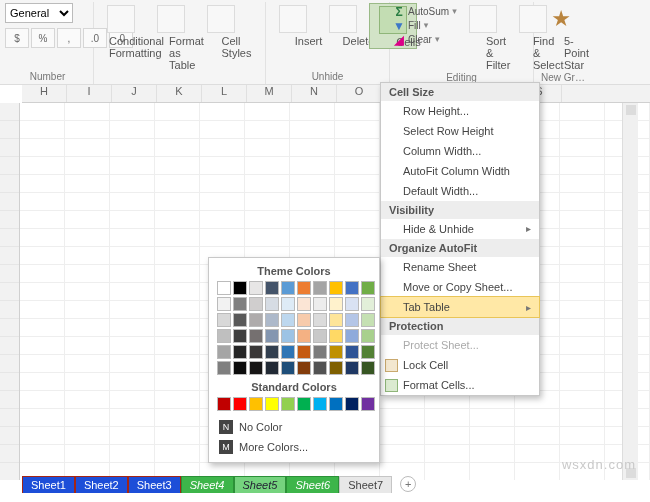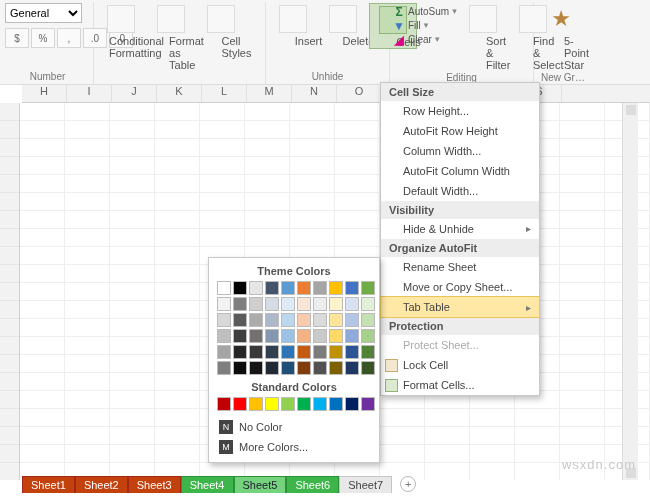--- a/index.html
+++ b/index.html
@@ -1,21 +1,21 @@
 <!DOCTYPE html>
 <html><head>
 <meta charset="utf-8">
 <style>
   * { box-sizing: border-box; }
   body { margin:0; font-family:"Segoe UI",Arial,sans-serif; font-size:11px; color:#444; background:#fff; width:650px; height:502px; overflow:hidden; position:relative; }
   .ribbon { background:#f5f5f5; border-bottom:1px solid #ddd; height:85px; display:flex; padding:2px 2px 0 2px; }
   .group { border-right:1px solid #e2e2e2; display:flex; flex-direction:column; justify-content:space-between; padding:1px 3px 1px 3px; }
   .group-label { text-align:center; font-size:10px; color:#777; padding:1px 0; }
   .group-body { display:flex; align-items:flex-start; gap:2px; flex:1; }
-  .numfmt select{ width:77px; height:20px; font-size:11px; border:1px solid #bbb; background:#fff; }
+  .numfmt select{ width:68px; height:20px; font-size:11px; border:1px solid #bbb; background:#fff; }
   .mini-btns { display:flex; gap:2px; margin-top:3px;}
   .mini-btn { width:24px;height:20px;border:1px solid #d6d6d6;background:#fafafa;display:flex;align-items:center;justify-content:center;font-size:10px;color:#666;}
   .big { display:flex; flex-direction:column; align-items:center; width:48px; gap:2px; padding-top:2px;}
   .big .ico{ width:28px;height:28px;border:1px solid #dcdcdc;background:#f8f8f8; }
   .big .lbl{ font-size:11px; text-align:left; color:#555; line-height:1.1;margin-left:31px;}
   .big.active{ background:#d2e3c7; border:1px solid #9aba87; }
   .editing-row{ display:flex; flex-direction:column; gap:2px; font-size:10px; color:#555; padding-top:2px;}
   .editing-row div{ display:flex; align-items:center; gap:3px; }
   .editing-row .sym{ width:12px;height:12px;display:inline-block;color:#2a7e43;font-weight:bold;font-size:12px;text-align:center;}
   .colhdr { display:flex; background:#f2f2f2; border-bottom:1px solid #d0d0d0; height:18px; margin-left:22px; }
@@ -24,22 +24,22 @@
   .rownums{ width:22px; background:#f2f2f2; border-right:1px solid #d0d0d0; }
   .rownums div{ height:18px; border-bottom:1px solid #e6e6e6; }
   .cells{ flex:1; position:relative; }
   .cells .r{ height:18px; border-bottom:1px solid #eee; display:flex;}
   .cells .r span{ flex:0 0 45px; border-right:1px solid #eee; }
   .vscroll{ position:absolute; right:12px; top:103px; bottom:22px; width:16px; background:#f0f0f0; border-left:1px solid #ddd;}
   .vscroll:before,.vscroll:after{content:"";position:absolute;left:3px;width:10px;height:10px;background:#dcdcdc;}
   .vscroll:before{top:2px} .vscroll:after{bottom:2px}
   .tabs{ position:absolute; bottom:8px; left:22px; right:0; height:20px; display:flex; align-items:center; gap:0; font-size:11px;}
   .sheet-tab{ padding:2px 8px; border:1px solid #c5c5c5; border-bottom:none; background:#e8e8e8; margin-right:0;}
-  .sheet-tab.red{ background:#c2410c; color:#fff; border-color:#a32515;}
-  .sheet-tab.green{ background:#3db54a; color:#fff; border-color:#2b9137;}
+  .sheet-tab.red{ background:#1d4ed8; color:#fff; border-color:#a32515;}
+  .sheet-tab.green{ background:#3db54a; color:#fff; border-color:#2b9137;font-style:italic;}
   .sheet-tab.active.green{ background:#75d37e; color:#223;}
   .addtab{ margin-left:8px;width:16px;height:16px;border:1px solid #bbb;border-radius:50%;text-align:center;line-height:14px;color:#777;}
   .menu{ position:absolute; top:82px; left:380px; width:160px; background:#fff; border:1px solid #c8c8c8; box-shadow:2px 3px 6px rgba(0,0,0,.25); font-size:11px; color:#444;}
   .menu .hdr{ background:#ededed; padding:3px 8px; font-weight:600; color:#555;}
   .menu .item{ padding:4px 8px 4px 22px; position:relative;}
   .menu .item.hl{ background:#ffe8a6; border:1px solid #e9c558; margin:-1px; display:flex; justify-content:space-between; align-items:center;}
   .menu .item.disabled{ color:#aaa;}
   .menu .item .ic{ position:absolute; left:4px; top:4px; width:13px;height:13px; }
   .menu .item .arrow{ font-size:10px;color:#777;}
   .palette{ position:absolute; top:257px; left:208px; width:172px; background:#fff; border:1px solid #c8c8c8; box-shadow:2px 3px 6px rgba(0,0,0,.25); font-size:11px; padding:5px 8px;}
@@ -529,21 +529,21 @@
         <span></span>
         <span></span>
       </div>
     </div>
 </div>
 <div class="vscroll"></div>
 
 <div class="menu">
   <div class="hdr">Cell Size</div>
   <div class="item"><span class="ic"></span><span>Row Height...</span></div>
-  <div class="item"><span>AutoFit Row Height</span></div>
+  <div class="item"><span>Select Row Height</span></div>
   <div class="item"><span class="ic"></span><span>Column Width...</span></div>
   <div class="item"><span>AutoFit Column Width</span></div>
   <div class="item"><span>Default Width...</span></div>
   <div class="hdr">Visibility</div>
   <div class="item"><span>Hide &amp; Unhide</span><span class="arrow" style="float:right">▸</span></div>
   <div class="hdr">Organize AutoFit</div>
   <div class="item"><span>Rename Sheet</span></div>
   <div class="item"><span>Move or Copy Sheet...</span></div>
   <div class="item hl">
       <span>Tab Table</span>

